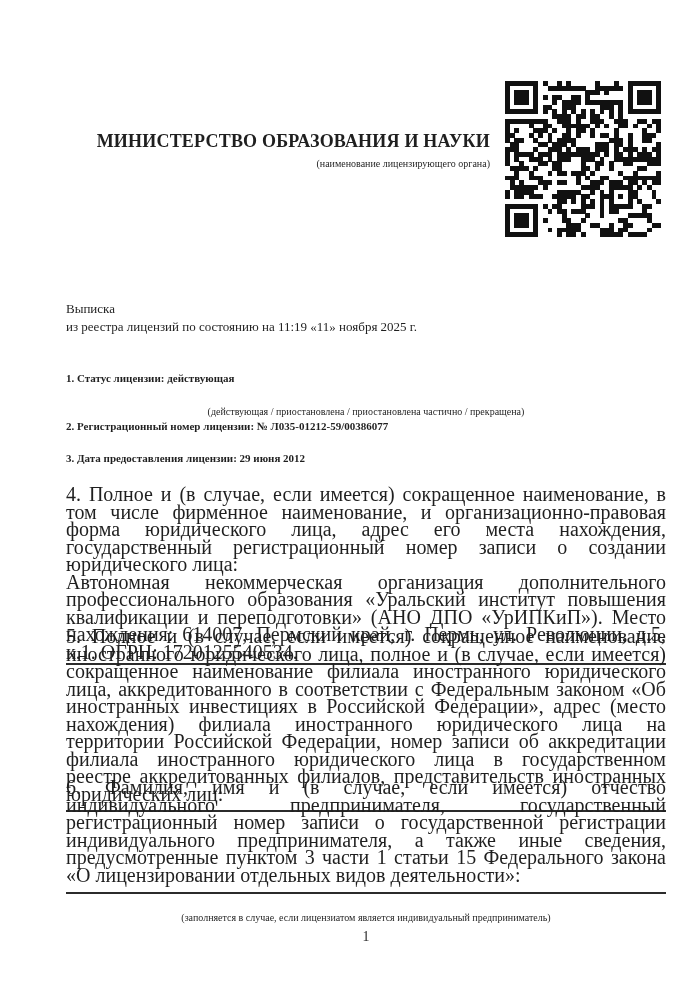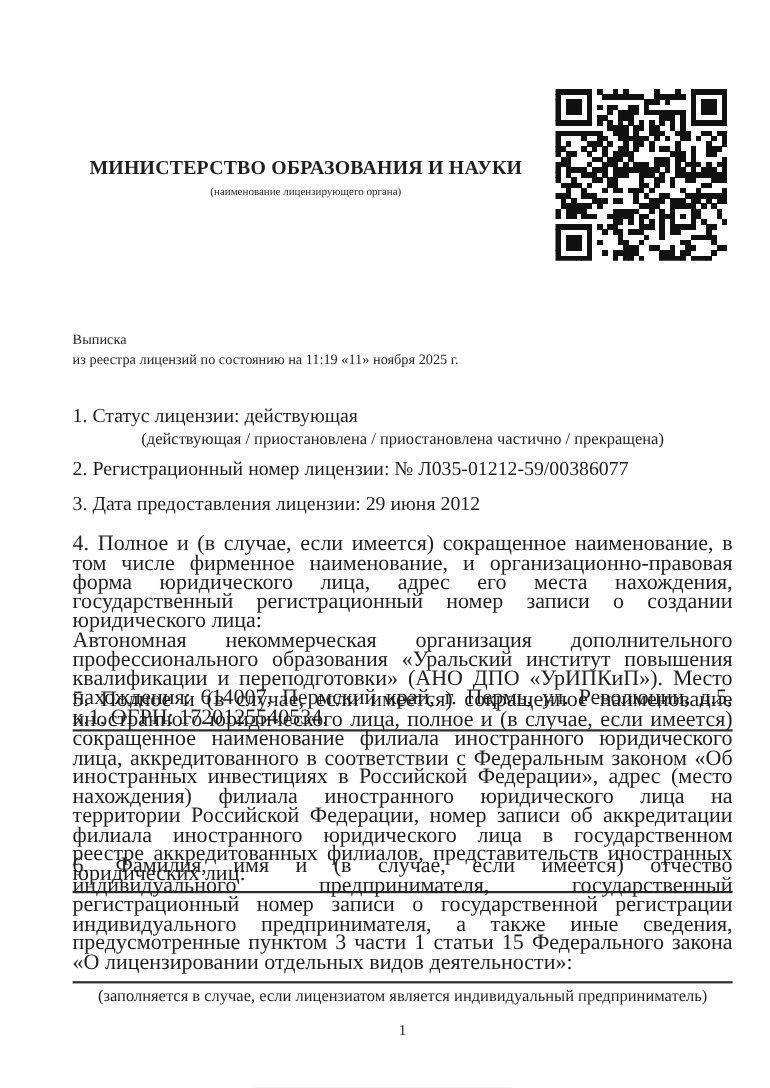--- a/index.html
+++ b/index.html
@@ -1,30 +1,30 @@
 <!DOCTYPE html>
 <html><head>
 <meta charset="utf-8">
 <style>
   html,body{margin:0;padding:0;background:#888;}
   .page{
     position:relative;width:700px;height:989px;margin:0 auto;background:#ffffff;
     font-family:"Liberation Serif","DejaVu Serif",serif;color:#1f1f1f;overflow:hidden;
   }
   .abs{position:absolute;left:66px;width:600px;}
-  .title-block{position:absolute;left:66px;top:140px;width:424px;text-align:center;}
+  .title-block{position:absolute;left:66px;top:129px;width:424px;text-align:right;}
   .title-line{font-weight:bold;font-size:18px;line-height:24px;letter-spacing:.2px;}
   .ministry-caption{font-size:10px;line-height:13px;margin-top:4px;}
   .qr-box{position:absolute;left:505px;top:81px;width:156px;height:156px;}
   .qr-box svg{display:block;width:156px;height:156px;}
   .doc-title{top:300px;font-size:13px;line-height:17.5px;}
-  .item-line{font-size:18px;line-height:17.5px;}
+  .item-line{font-size:11px;line-height:17.5px;font-weight:bold;}
   .para{font-size:20px;line-height:17.5px;text-align:justify;}
   .rule{border-top:2px solid #2b2b2b;height:0;}
-  .caption-center{text-align:center;font-size:15px;line-height:13px;margin-top:6px;}
+  .caption-center{text-align:center;font-size:10px;line-height:13px;margin-top:17px;}
   .item1{top:370px;}
   .item2{top:418px;}
   .item3{top:450px;}
   .item4{top:486px;}
   .item5{top:628px;}
   .item6{top:779px;}
   .item7{top:897px;}
   .item4 .rule{margin-top:2px;}
   .item5 .rule{margin-top:7px;}
   .item6 .rule{margin-top:8px;}

